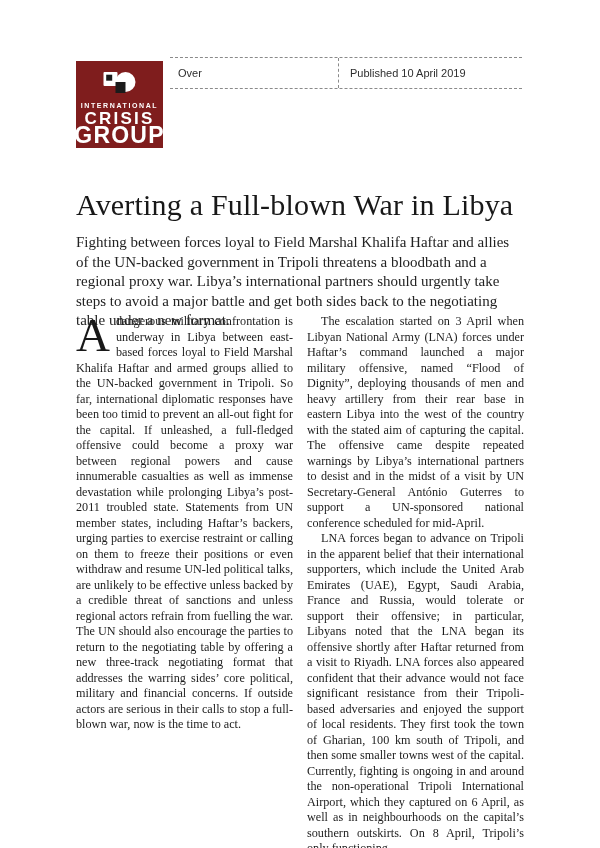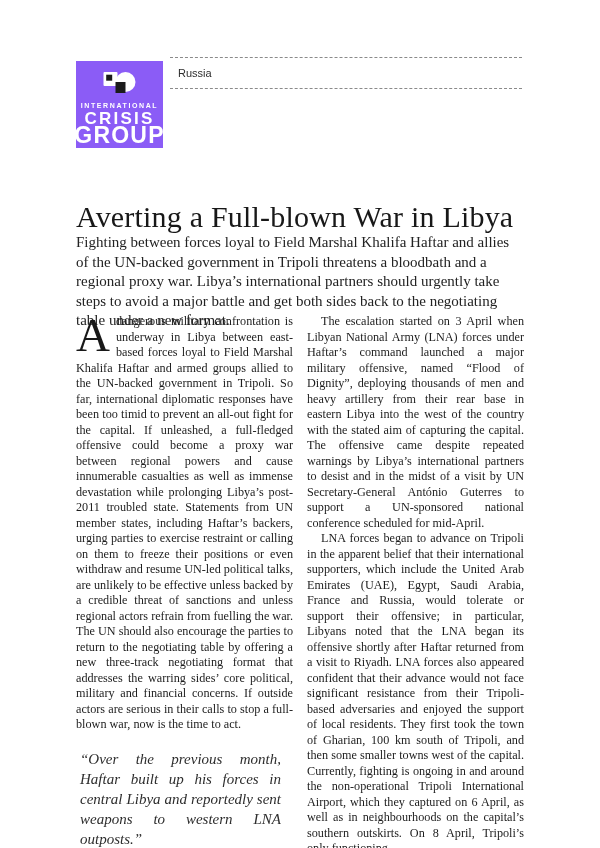--- a/index.html
+++ b/index.html
@@ -9,21 +9,21 @@
     position: relative;
     font-family: "Liberation Serif", serif;
     color: #1c1c1c;
     overflow: hidden;
   }
 
   
   .logo {
     position: absolute; left: 76px; top: 61px;
     width: 87px; height: 87px;
-    background: #8b5cf6;
+    background: #7f1d1d;
     display: flex; flex-direction: column; align-items: center;
     padding-top: 8px;
     font-family: "Liberation Sans", sans-serif;
     color: #ffffff;
   }
   .logo-icon { width: 34px; height: 28px; margin-bottom: 5px; }
   .logo-l1 { font-size: 7px; font-weight: bold; letter-spacing: 1.6px; margin-bottom: 2px; }
   .logo-l2 { font-size: 17px; font-weight: bold; letter-spacing: 2.2px; line-height: 16px; }
   .logo-l3 { font-size: 23px; font-weight: bold; letter-spacing: 1.2px; line-height: 16px; }
 
@@ -43,21 +43,21 @@
   .head-row2 {
     margin-top: 26px;
     border-top: 1px dashed #8a8a8a;
     border-bottom: 1px dashed #8a8a8a;
     height: 30px; line-height: 29px;
     padding-left: 8px;
   }
 
   
   .title {
-    position: absolute; left: 76px; top: 200px; width: 460px;
+    position: absolute; left: 76px; top: 188px; width: 460px;
     font-size: 30px; font-weight: 400; color: #181818;
     letter-spacing: 0.2px;
   }
   .lede {
     position: absolute; left: 76px; top: 233px; width: 447px;
     font-size: 15px; line-height: 19.5px;
     color: #222222;
   }
   .cols {
     position: absolute; left: 76px; top: 314px; width: 448px;
@@ -91,30 +91,30 @@
     <circle cx="22.5" cy="13" r="10" fill="#ffffff"></circle>
     <rect x="12.5" y="13" width="10" height="11" fill="#1b1b1b"></rect>
   </svg>
   <div class="logo-l1">INTERNATIONAL</div>
   <div class="logo-l2">CRISIS</div>
   <div class="logo-l3">GROUP</div>
 </div>
 
 <div class="head-rules">
   <div class="head-row1">
-    <div class="head-cell-left">Russia</div>
+    <div class="head-cell-left">Over</div>
+    <div class="head-cell-right">Published 10 April 2019</div>
   </div>
 </div>
 
 <h1 class="title">Averting a Full-blown War in Libya</h1>
 
 <p class="lede">Fighting between forces loyal to Field Marshal Khalifa Haftar and allies of the UN-backed government in Tripoli threatens a bloodbath and a regional proxy war. Libya’s international partners should urgently take steps to avoid a major battle and get both sides back to the negotiating table under a new format.</p>
 
 <div class="cols">
   <div class="col">
     <p><span class="dropcap">A</span><span>dangerous military confrontation is underway in Libya between east-based forces loyal to Field Marshal Khalifa Haftar and armed groups allied to the UN-backed government in Tripoli. So far, international diplomatic responses have been too timid to prevent an all-out fight for the capital. If unleashed, a full-fledged offensive could become a proxy war between regional powers and cause innumerable casualties as well as immense devastation while prolonging Libya’s post-2011 troubled state. Statements from UN member states, including Haftar’s backers, urging parties to exercise restraint or calling on them to freeze their positions or even withdraw and resume UN-led political talks, are unlikely to be effective unless backed by a credible threat of sanctions and unless regional actors refrain from fuelling the war. The UN should also encourage the parties to return to the negotiating table by offering a new three-track negotiating format that addresses the warring sides’ core political, military and financial concerns. If outside actors are serious in their calls to stop a full-blown war, now is the time to act.</span></p>
-    <p class="pull-quote">“Over the previous month, Haftar built up his forces in central Libya and reportedly sent weapons to western LNA outposts.”</p>
   </div>
   <div class="col">
     <p class="p-indent">The escalation started on 3 April when Libyan National Army (LNA) forces under Haftar’s command launched a major military offensive, named “Flood of Dignity”, deploying thousands of men and heavy artillery from their rear base in eastern Libya into the west of the country with the stated aim of capturing the capital. The offensive came despite repeated warnings by Libya’s international partners to desist and in the midst of a visit by UN Secretary-General António Guterres to support a UN-sponsored national conference scheduled for mid-April.</p>
     <p class="p-indent">LNA forces began to advance on Tripoli in the apparent belief that their international supporters, which include the United Arab Emirates (UAE), Egypt, Saudi Arabia, France and Russia, would tolerate or support their offensive; in particular, Libyans noted that the LNA began its offensive shortly after Haftar returned from a visit to Riyadh. LNA forces also appeared confident that their advance would not face significant resistance from their Tripoli-based adversaries and enjoyed the support of local residents. They first took the town of Gharian, 100 km south of Tripoli, and then some smaller towns west of the capital. Currently, fighting is ongoing in and around the non-operational Tripoli International Airport, which they captured on 6 April, as well as in neighbourhoods on the capital’s southern outskirts. On 8 April, Tripoli’s only functioning</p>
   </div>
 </div>
 
 </body></html>

